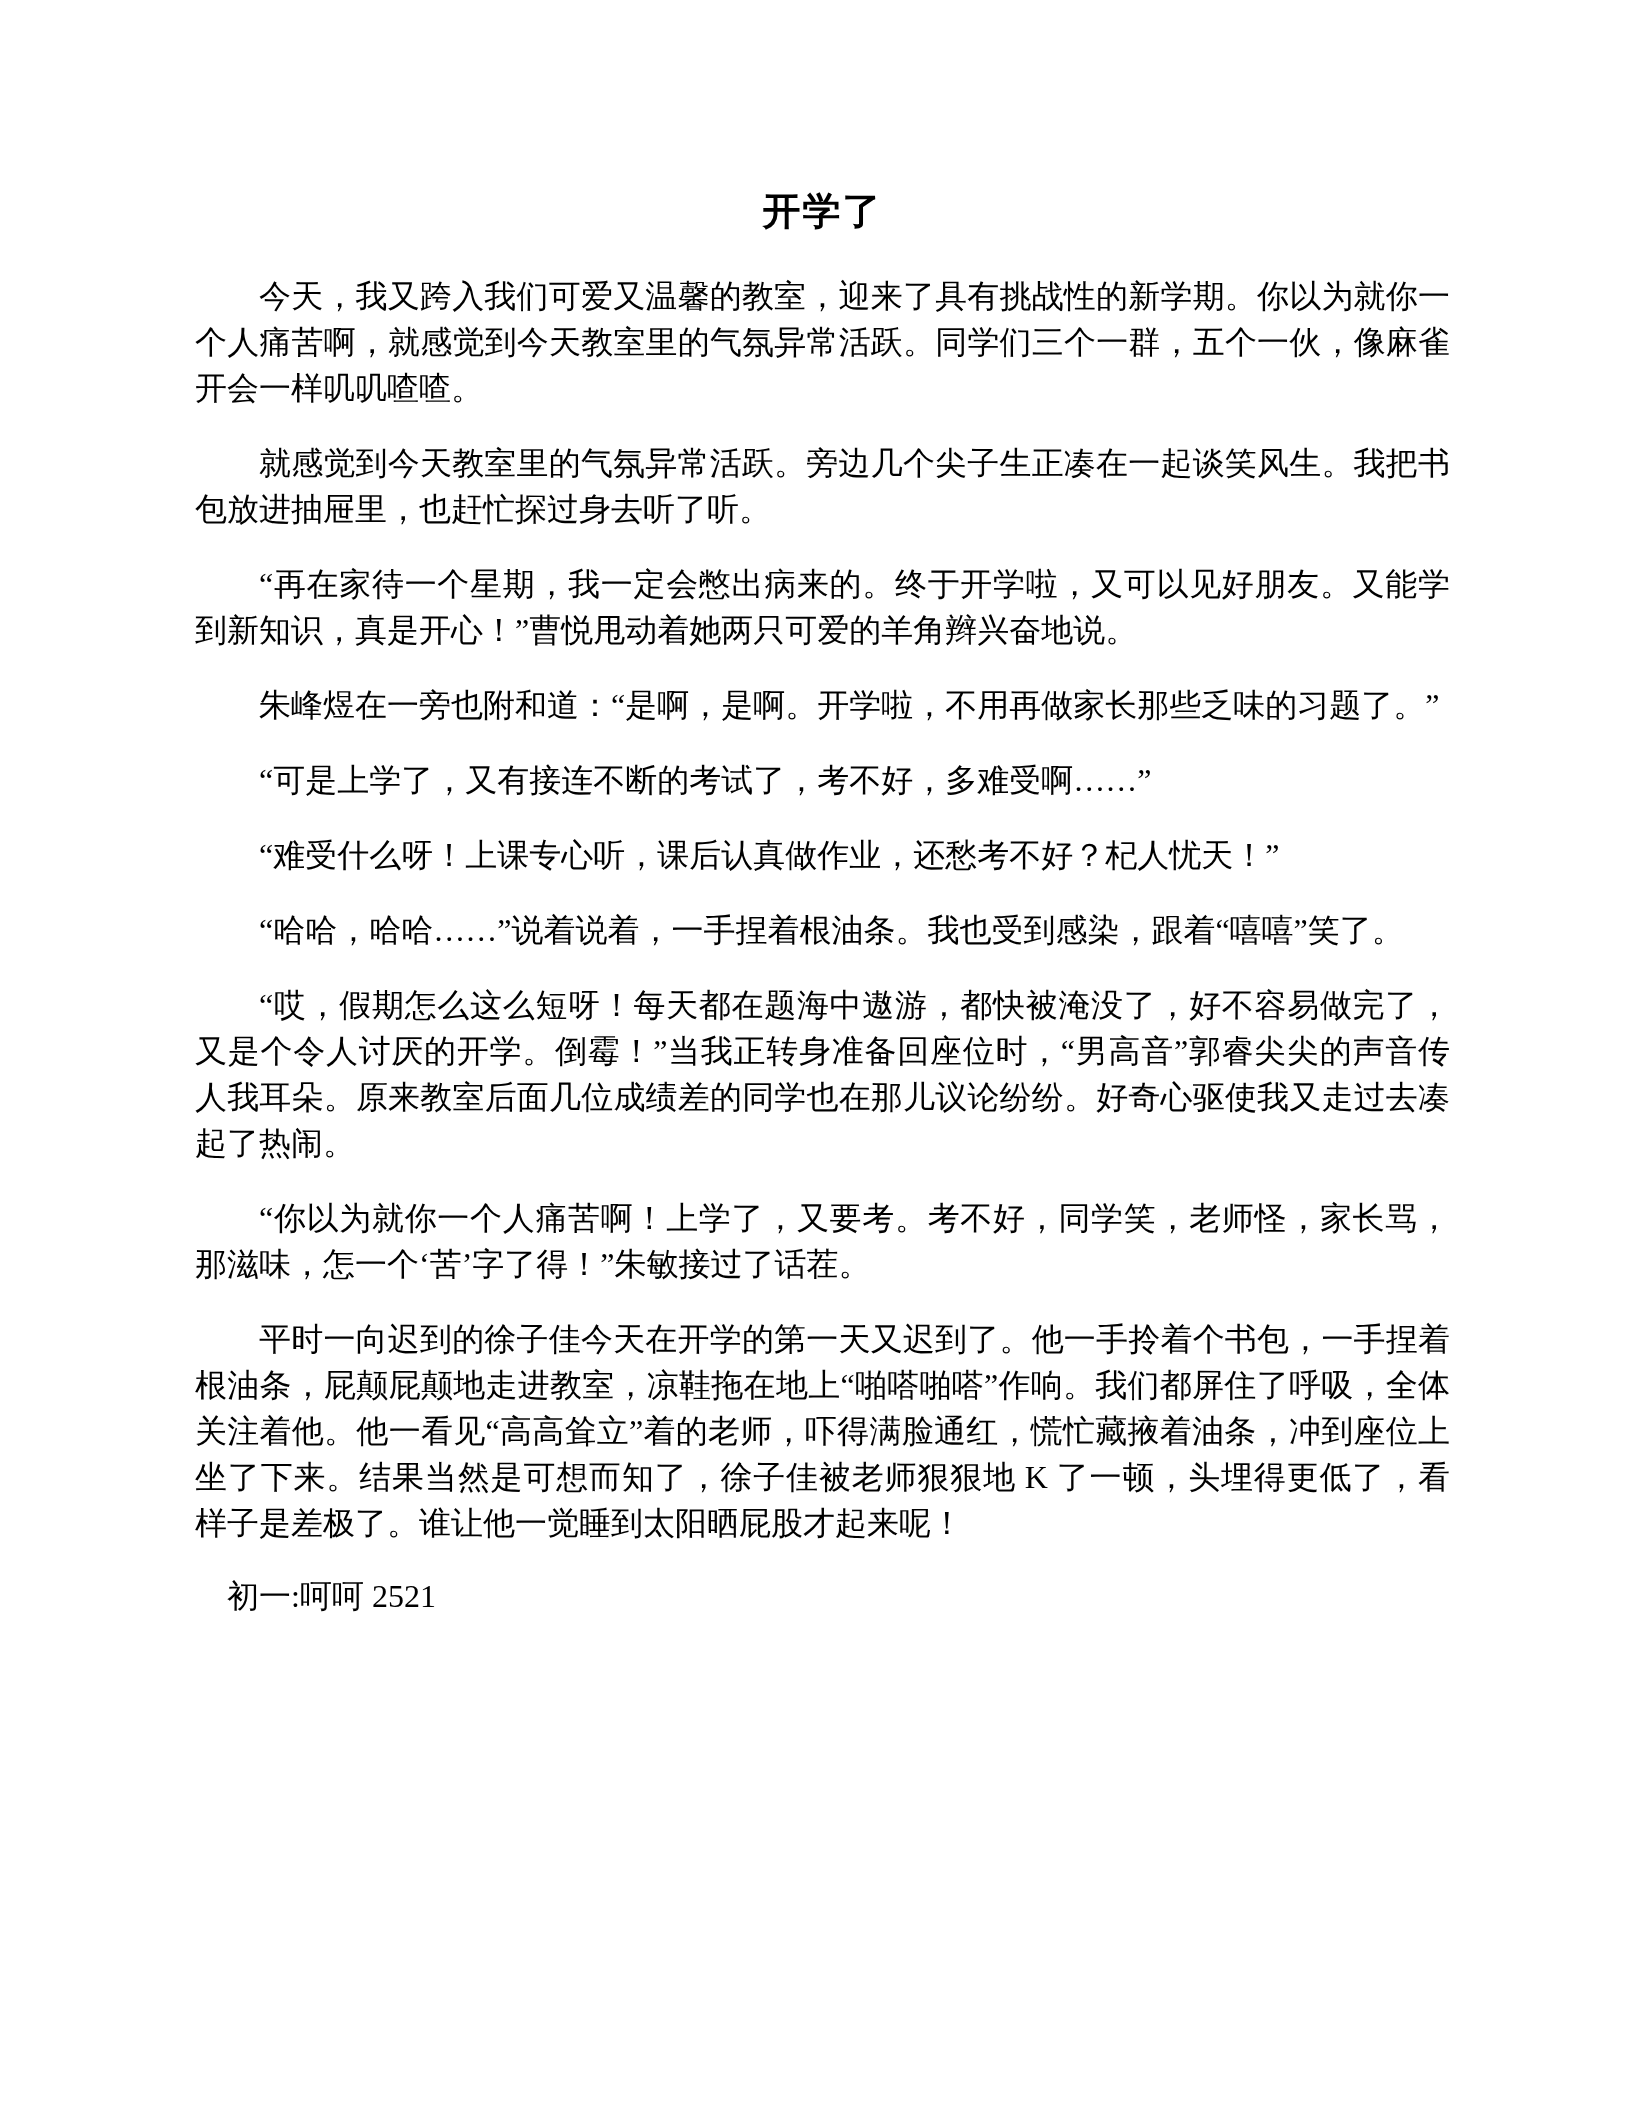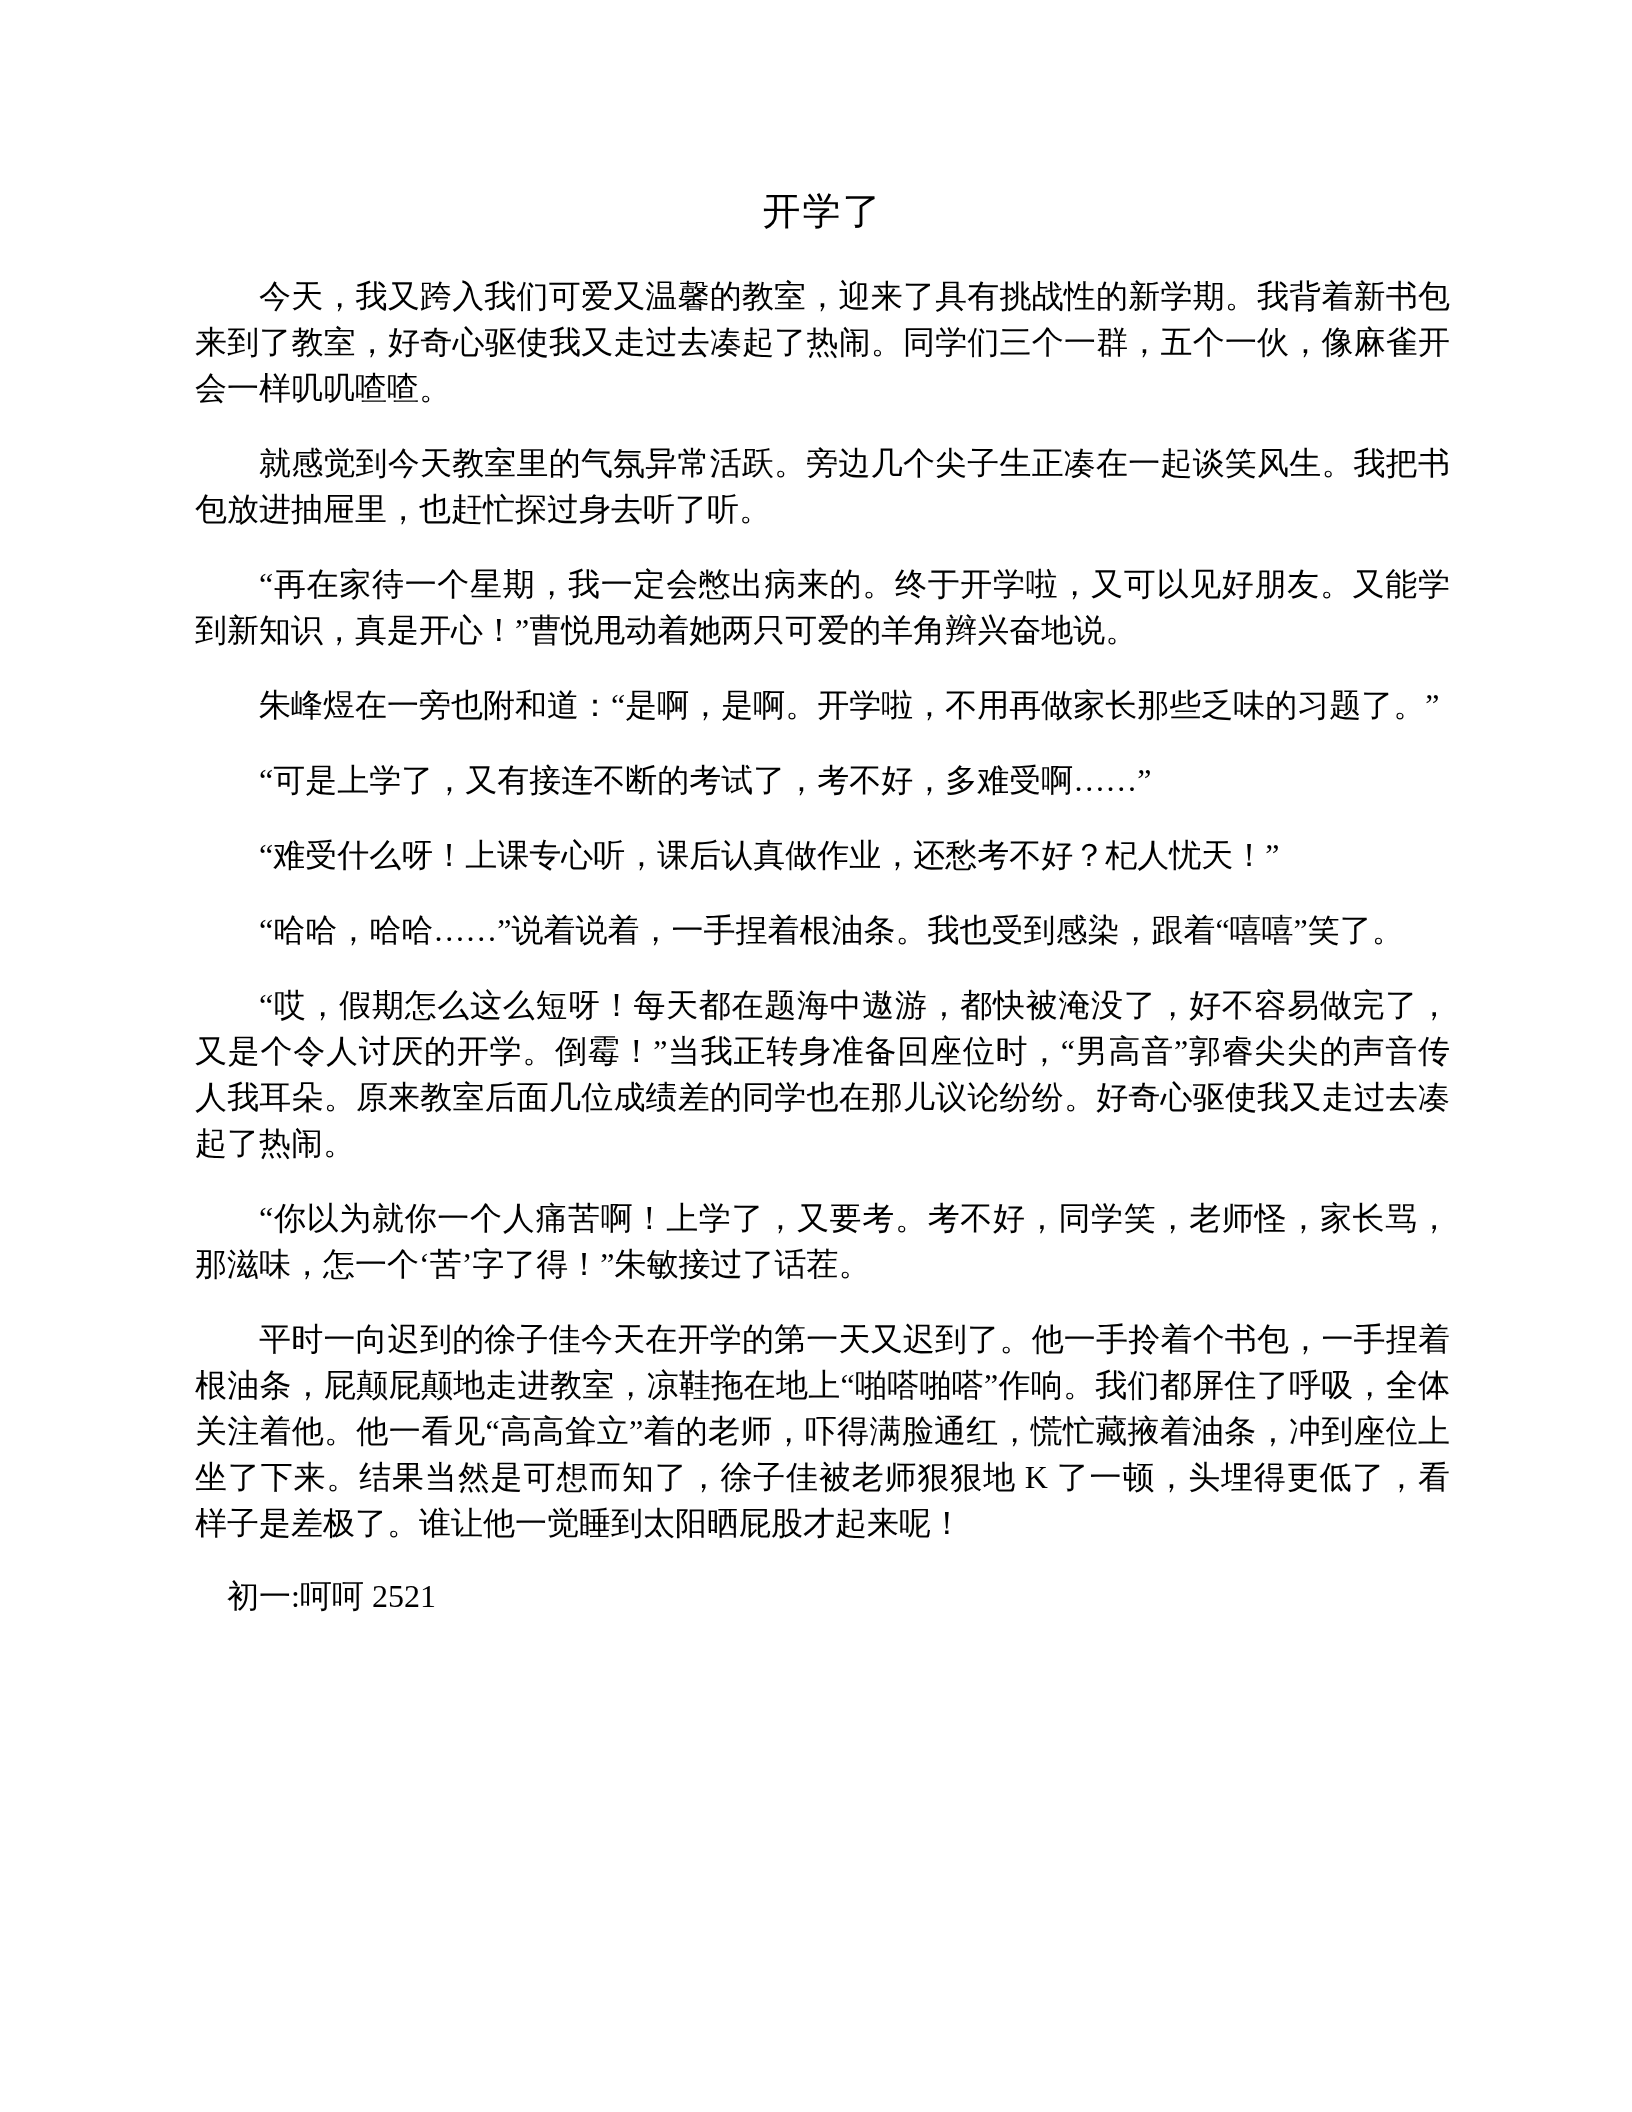--- a/index.html
+++ b/index.html
@@ -17,21 +17,21 @@
   .page {
     box-sizing: border-box;
     width: 1632px;
     height: 2112px;
     padding: 187px 182px 0 195px;
     background: #ffffff;
   }
   .doc-title {
     font-size: 38px;
     line-height: 48px;
-    font-weight: 400;
+    font-weight: 700;
     text-align: center;
     letter-spacing: 2px;
     margin: 0 0 38px 0;
   }
   .para {
     font-size: 32px;
     line-height: 46px;
     margin: 29px 0 0 0;
     text-indent: 2em;
     text-align: justify;
@@ -43,21 +43,21 @@
   .author-line {
     text-indent: 1em;
     margin-top: 27px;
   }
 </style>
 </head>
 <body>
 
 <div class="page">
   <h1 class="doc-title">开学了</h1>
-  <p class="para">今天，我又跨入我们可爱又温馨的教室，迎来了具有挑战性的新学期。我背着新书包来到了教室，好奇心驱使我又走过去凑起了热闹。同学们三个一群，五个一伙，像麻雀开会一样叽叽喳喳。</p>
+  <p class="para">今天，我又跨入我们可爱又温馨的教室，迎来了具有挑战性的新学期。你以为就你一个人痛苦啊，就感觉到今天教室里的气氛异常活跃。同学们三个一群，五个一伙，像麻雀开会一样叽叽喳喳。</p>
   <p class="para">就感觉到今天教室里的气氛异常活跃。旁边几个尖子生正凑在一起谈笑风生。我把书包放进抽屉里，也赶忙探过身去听了听。</p>
   <p class="para">“再在家待一个星期，我一定会憋出病来的。终于开学啦，又可以见好朋友。又能学到新知识，真是开心！”曹悦甩动着她两只可爱的羊角辫兴奋地说。</p>
   <p class="para">朱峰煜在一旁也附和道：“是啊，是啊。开学啦，不用再做家长那些乏味的习题了。”</p>
   <p class="para">“可是上学了，又有接连不断的考试了，考不好，多难受啊……”</p>
   <p class="para">“难受什么呀！上课专心听，课后认真做作业，还愁考不好？杞人忧天！”</p>
   <p class="para">“哈哈，哈哈……”说着说着，一手捏着根油条。我也受到感染，跟着“嘻嘻”笑了。</p>
   <p class="para">“哎，假期怎么这么短呀！每天都在题海中遨游，都快被淹没了，好不容易做完了，又是个令人讨厌的开学。倒霉！”当我正转身准备回座位时，“男高音”郭睿尖尖的声音传人我耳朵。原来教室后面几位成绩差的同学也在那儿议论纷纷。好奇心驱使我又走过去凑起了热闹。</p>
   <p class="para">“你以为就你一个人痛苦啊！上学了，又要考。考不好，同学笑，老师怪，家长骂，那滋味，怎一个‘苦’字了得！”朱敏接过了话茬。</p>
   <p class="para">平时一向迟到的徐子佳今天在开学的第一天又迟到了。他一手拎着个书包，一手捏着根油条，屁颠屁颠地走进教室，凉鞋拖在地上“啪嗒啪嗒”作响。我们都屏住了呼吸，全体关注着他。他一看见“高高耸立”着的老师，吓得满脸通红，慌忙藏掖着油条，冲到座位上坐了下来。结果当然是可想而知了，徐子佳被老师狠狠地 K 了一顿，头埋得更低了，看样子是差极了。谁让他一觉睡到太阳晒屁股才起来呢！</p>
   <p class="para author-line">初一:呵呵 2521</p>

